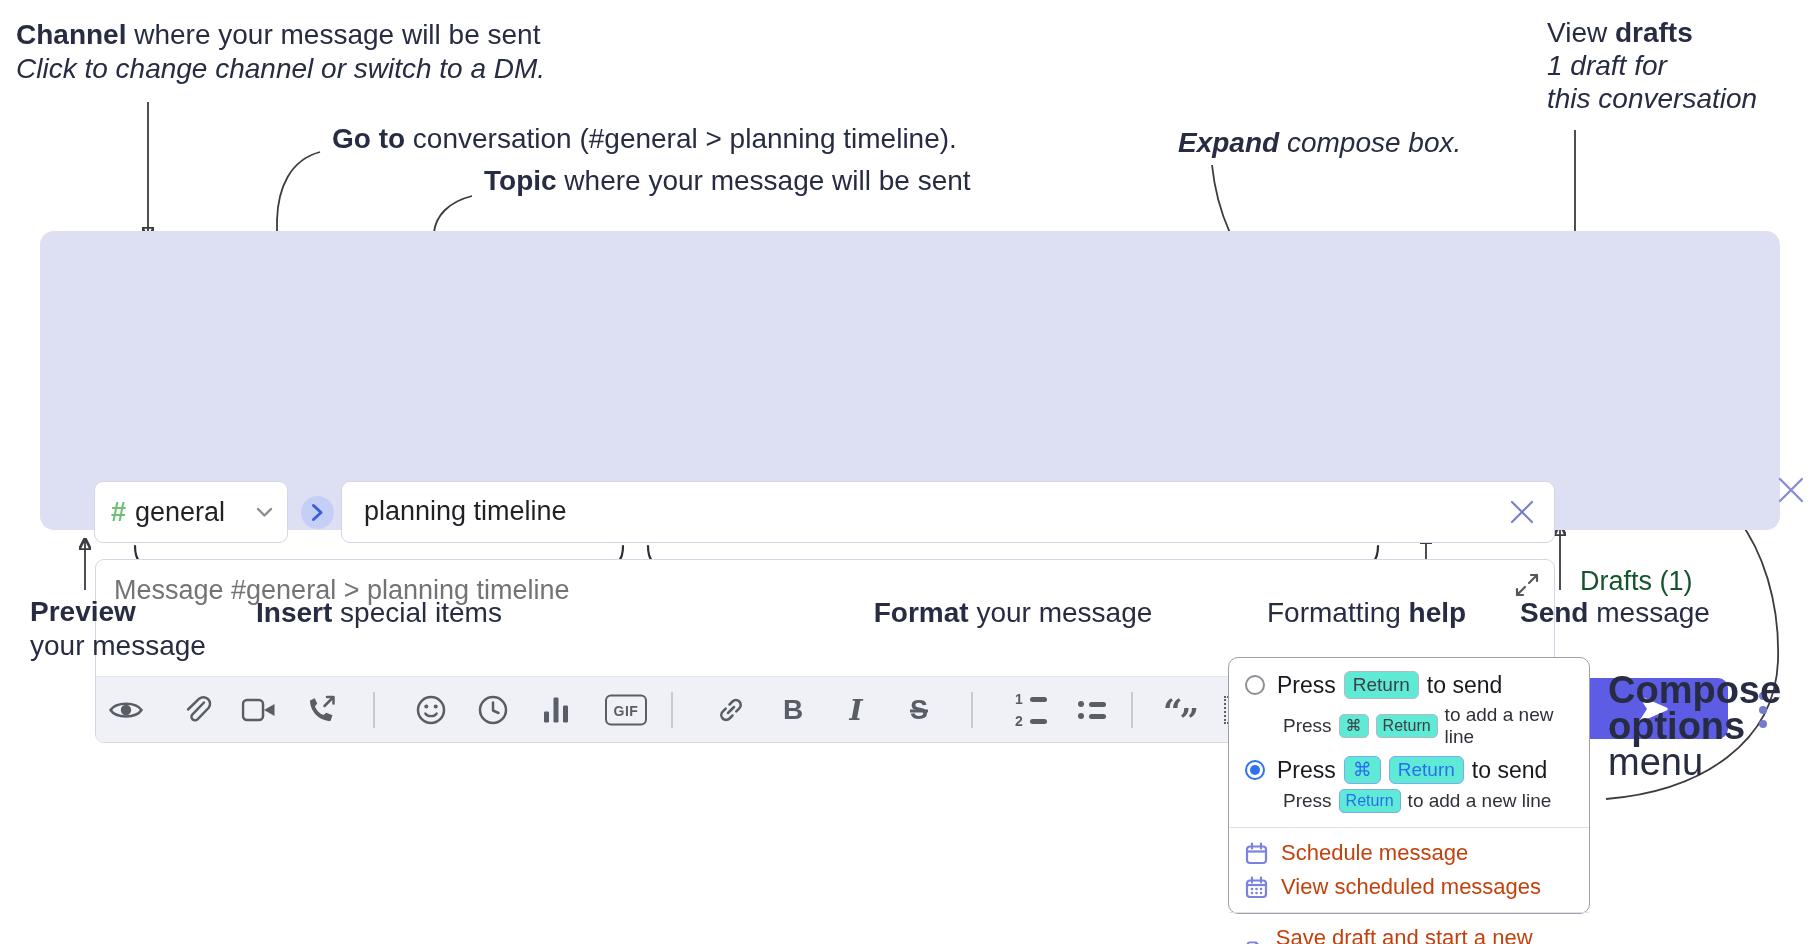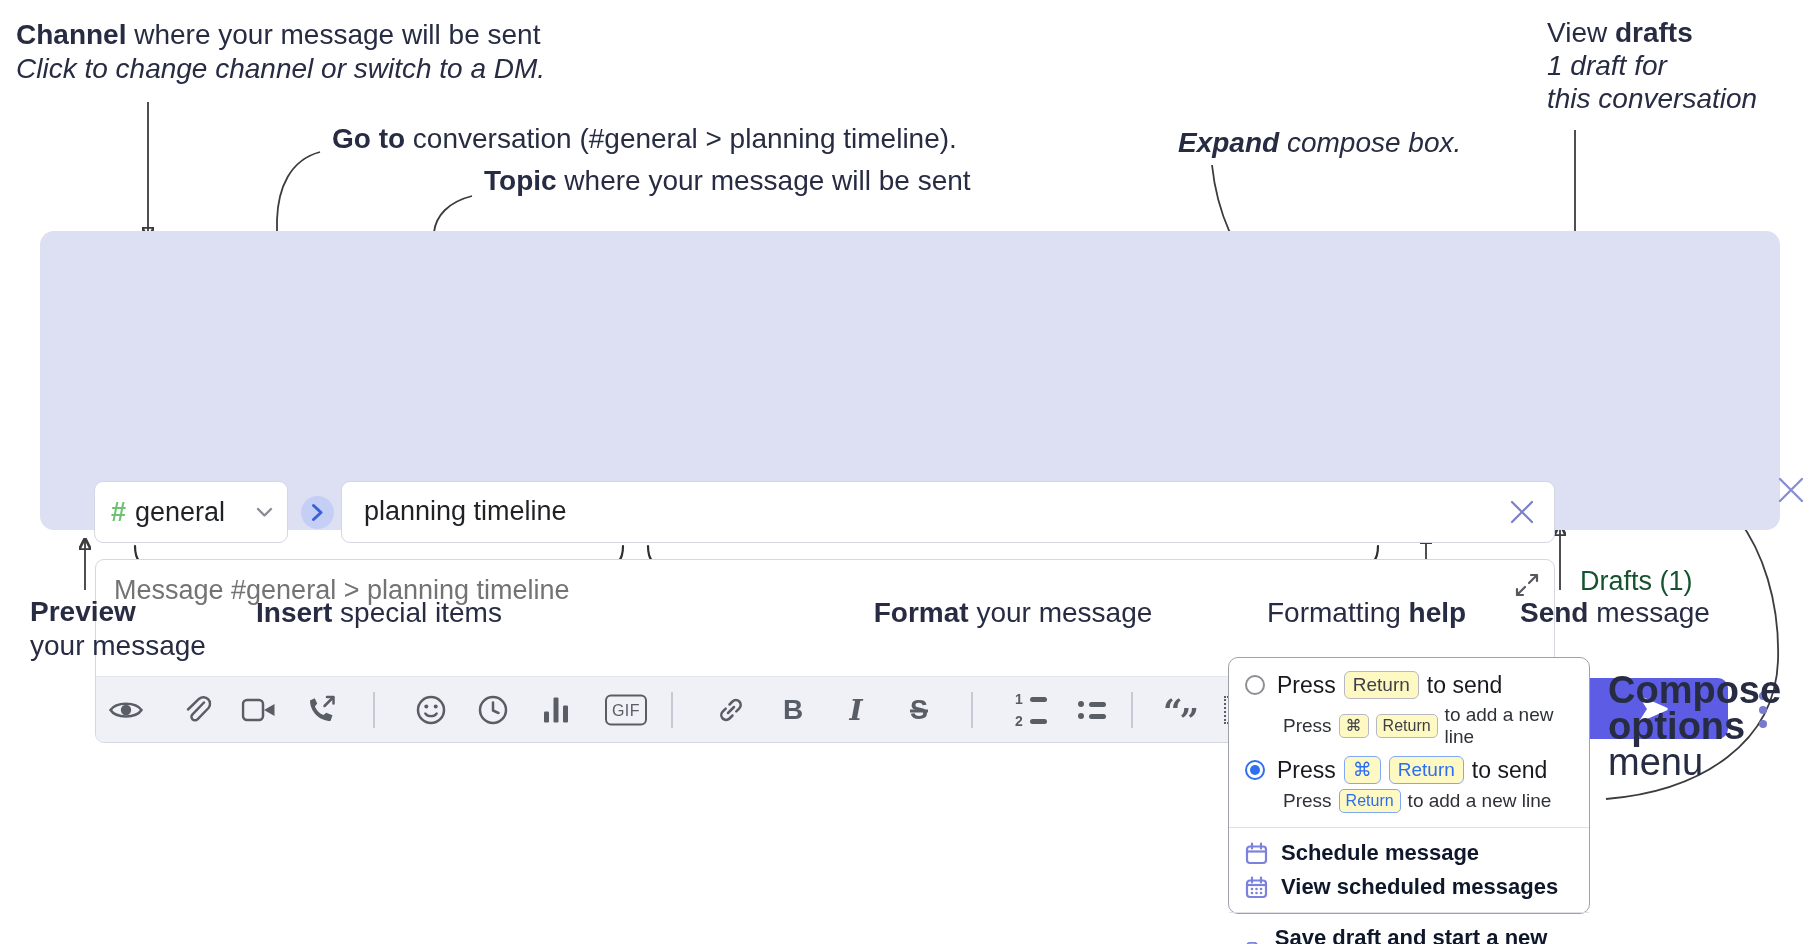--- a/index.html
+++ b/index.html
@@ -26,21 +26,21 @@
   .circle-btn { position:absolute; left:261px; top:265px; width:33px; height:33px; border-radius:50%; background:#c5cff6; display:flex; align-items:center; justify-content:center; cursor:pointer; }
   .topic-input { position:absolute; left:301px; top:250px; width:1214px; height:62px; background:#fff; border:1px solid #d4d6e3; border-radius:9px; display:flex; align-items:center; padding:0 18px 1px 22px; }
   .topic-input .tval { font-size:27px; color:#1f2125; flex:1; }
   .panel { position:absolute; left:55px; top:328px; width:1460px; height:184px; background:#fff; border:1px solid #d4d6e3; border-radius:9px; overflow:hidden; }
   .ph { position:absolute; left:18px; top:15px; font-size:27px; color:#737373; }
   .expand-btn { position:absolute; right:14px; top:12px; cursor:pointer; }
   .toolbar { position:absolute; left:0; right:0; bottom:0; height:66px; background:#f0f1f6; border-top:1px solid #e4e5ee; }
   .tb-i { position:absolute; top:33px; transform:translate(-50%,-50%); color:#595e66; cursor:pointer; display:flex; align-items:center; justify-content:center; }
   .tb-div { position:absolute; top:15px; width:2px; height:36px; background:#c8c9d4; }
   .tb-text { font-size:27px; font-weight:700; color:#595e66; }
-  .gif-box { width:42px; height:31px; border:2.4px solid #595e66; border-radius:6px; display:flex; align-items:center; justify-content:center; font-size:16px; font-weight:400; letter-spacing:.5px; }
+  .gif-box { width:42px; height:31px; border:2.4px solid #595e66; border-radius:6px; display:flex; align-items:center; justify-content:center; font-size:14px; font-weight:700; letter-spacing:.5px; }
   .code-box { width:37px; height:30px; border:2.4px solid #595e66; border-radius:6px; display:flex; align-items:center; justify-content:center; font-size:15px; font-weight:700; }
   .cblock { width:28px; height:28px; border:2.3px dotted #595e66; display:flex; flex-direction:column; justify-content:center; gap:3px; padding:0 3px; }
   .cblock i { display:block; height:3px; background:#595e66; border-radius:1px; }
   .listicon { display:flex; flex-direction:column; gap:6px; }
   .listicon .row { display:flex; align-items:center; gap:5px; }
   .listicon .n { font-size:14px; font-weight:700; width:10px; color:#595e66; }
   .listicon .dot { width:6px; height:6px; border-radius:50%; background:#595e66; }
   .listicon .bar { width:17px; height:5px; border-radius:2.5px; background:#595e66; }
   .quote-i { position:relative; width:36px; height:30px; font-family:"DejaVu Serif", serif; font-weight:700; color:#595e66; }
   .quote-i .q1 { position:absolute; left:0; top:-4px; font-size:34px; }
@@ -54,25 +54,25 @@
   .close-x { position:absolute; left:1736px; top:244px; cursor:pointer; }
 
   
   .popup { position:absolute; left:1228px; top:657px; width:362px; height:257px; background:#fff; border:1.6px solid #9fa0a8; border-radius:10px; padding:11px 0 0 0; }
   .prow { display:flex; align-items:center; gap:12px; padding:2px 16px; cursor:pointer; }
   .prow .txt { font-size:23px; color:#17191e; display:flex; align-items:center; gap:8px; }
   .psub { padding:3px 16px 6px 54px; font-size:19px; color:#2e3138; display:flex; align-items:center; gap:7px; }
   .radio { width:20px; height:20px; border-radius:50%; border:2px solid #8e8e96; flex:0 0 auto; position:relative; background:#fff; }
   .radio.sel { border-color:#2e70f0; }
   .radio.sel::after { content:""; position:absolute; left:3px; top:3px; width:10px; height:10px; border-radius:50%; background:#2e70f0; }
-  .key { border:1.6px solid #b7b8c1; border-radius:6px; background:#fef9c3; color:#3f4147; padding:0 8px; font-size:19px; line-height:26px; }
+  .key { border:1.6px solid #b7b8c1; border-radius:6px; background:#5eead4; color:#3f4147; padding:0 8px; font-size:19px; line-height:26px; }
   .key.small { font-size:16px; line-height:22px; padding:0 6px; border-radius:5px; }
   .key.blue { border-color:#7fa8f7; color:#2b6ef2; }
   .pdiv { height:0; border-top:1.4px solid #e0e0e6; margin:8px 0; }
-  .pitem { display:flex; align-items:center; gap:13px; padding:4px 16px; font-size:22px; color:#0f172a; cursor:pointer;font-weight:bold; }
+  .pitem { display:flex; align-items:center; gap:13px; padding:4px 16px; font-size:22px; color:#c2410c; cursor:pointer; }
 </style>
 </head>
 <body>
 
 <div id="canvas">
 
   <svg id="overlay">
     <defs>
       <marker id="ah" viewBox="0 0 8 8" refX="6.5" refY="4" markerWidth="6.5" markerHeight="6.5" orient="auto-start-reverse">
         <path d="M0 0 L8 4 L0 8 Z" fill="#3b3b40" stroke="none"></path>

